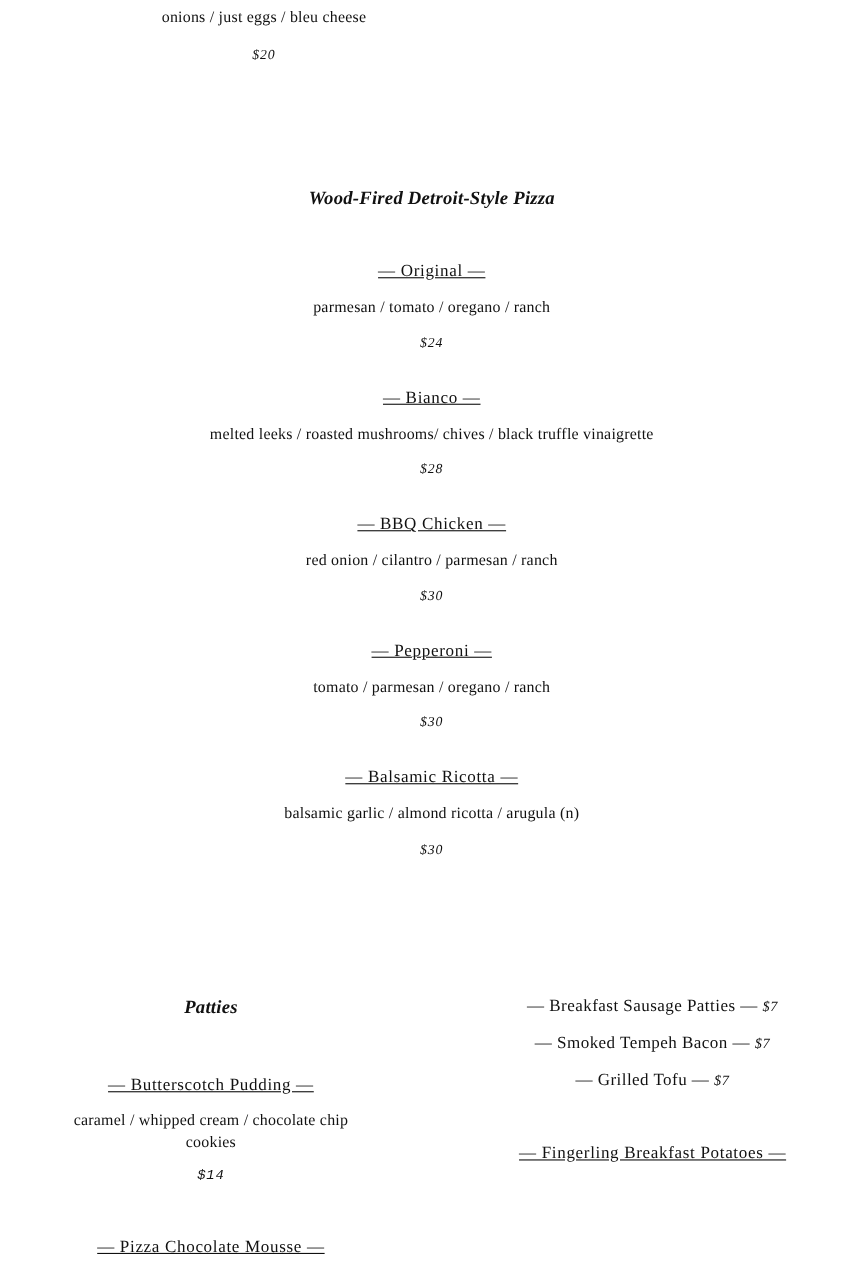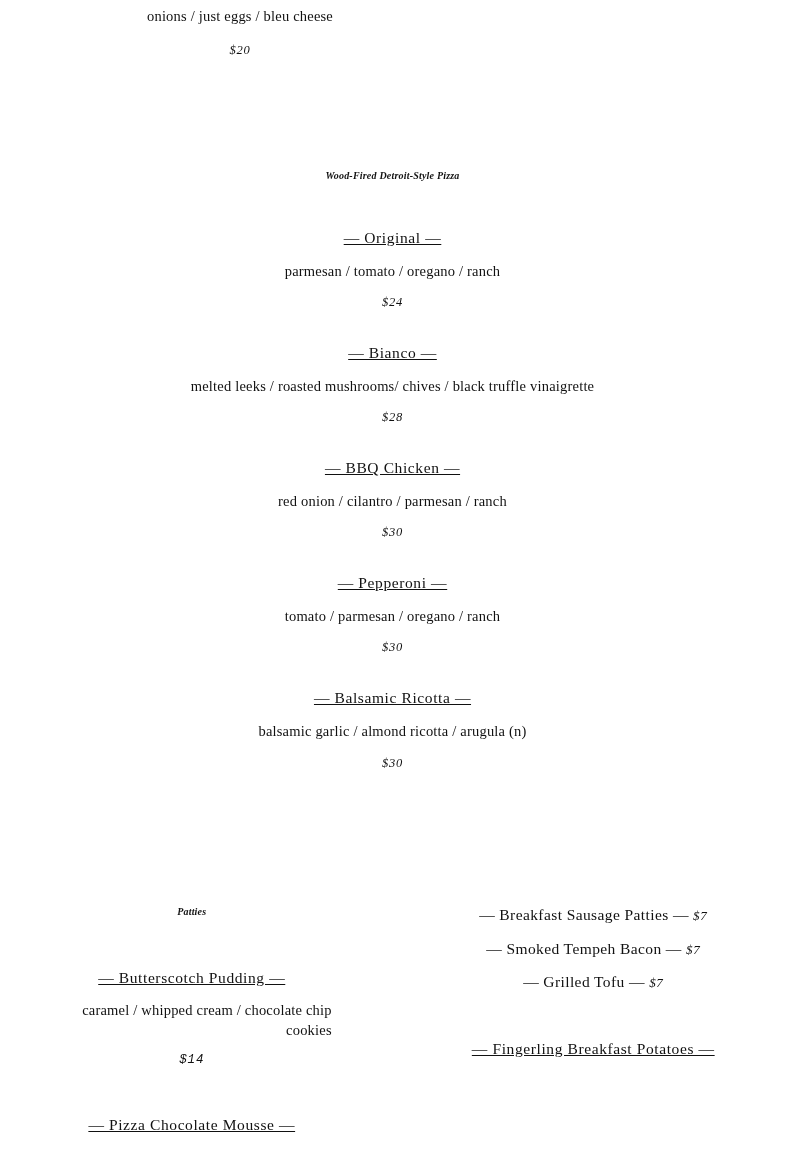--- a/index.html
+++ b/index.html
@@ -33,21 +33,21 @@
   }
   .item-price {
     font-style: italic;
     font-size: 12.5px;
     letter-spacing: 0.8px;
     line-height: 1.2;
   }
   .section-title {
     font-weight: bold;
     font-style: italic;
-    font-size: 10px;
+    font-size: 17px;
     letter-spacing: 0.2px;
   }
 
   
   .top-block {
     position: absolute;
     top: 6px;
     left: 0;
     width: 480px;
     text-align: center;
@@ -82,21 +82,21 @@
   .col {
     flex: 1 1 50%;
     text-align: center;
   }
   .col-left { padding-right: 10px; }
   .col-right { padding-left: 8px; }
   .col .section-title { display: block; margin-bottom: 52px; }
 
   .sweet-item { margin-bottom: 48px; }
   .sweet-item .item-name { margin-bottom: 13px; }
-  .sweet-item .item-desc { margin-bottom: 13px; width: 280px; margin-left: auto; margin-right: auto; text-align: right; }
+  .sweet-item .item-desc { margin-bottom: 13px; width: 280px; margin-left: auto; margin-right: auto; }
   .sweet-item .item-price { margin: 4px; font-family: Liberation Mono, monospace; }
 
   .side-line {
     font-size: 15.5px;
     letter-spacing: 0.4px;
     margin-bottom: 15px;
     line-height: 1.2;
   }
   .side-line .price {
     font-style: italic;

